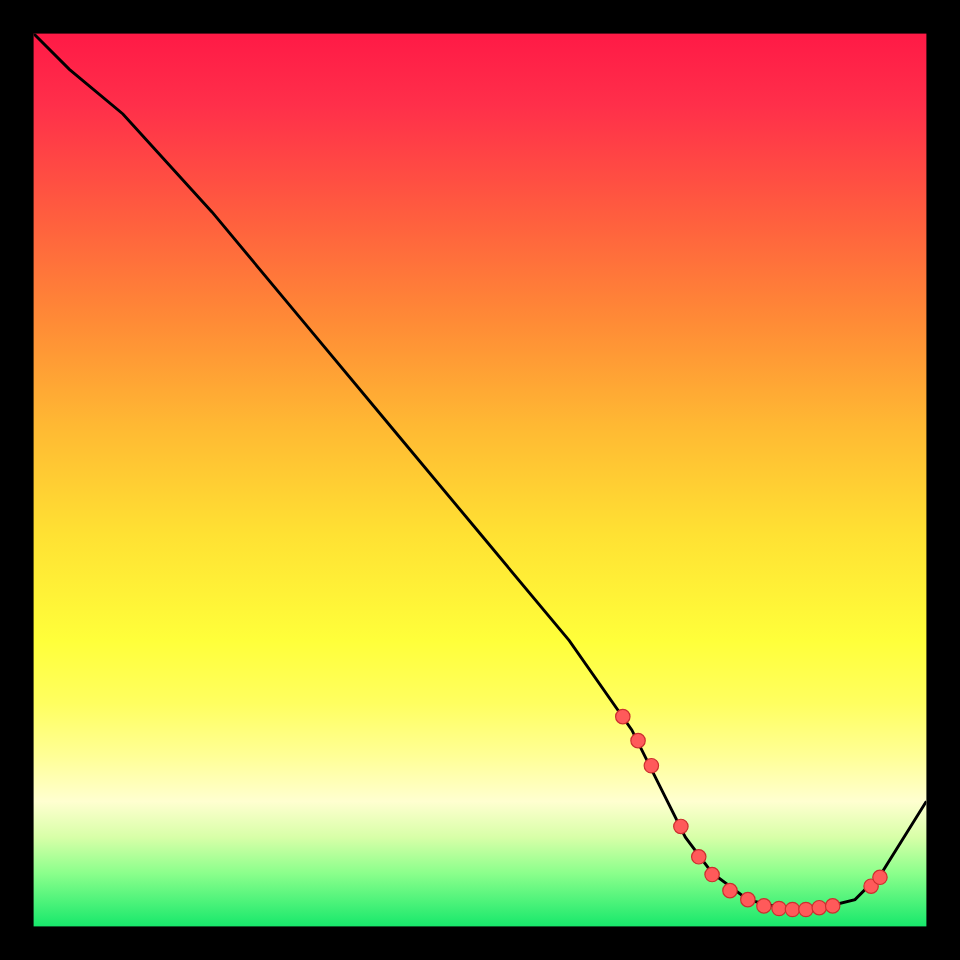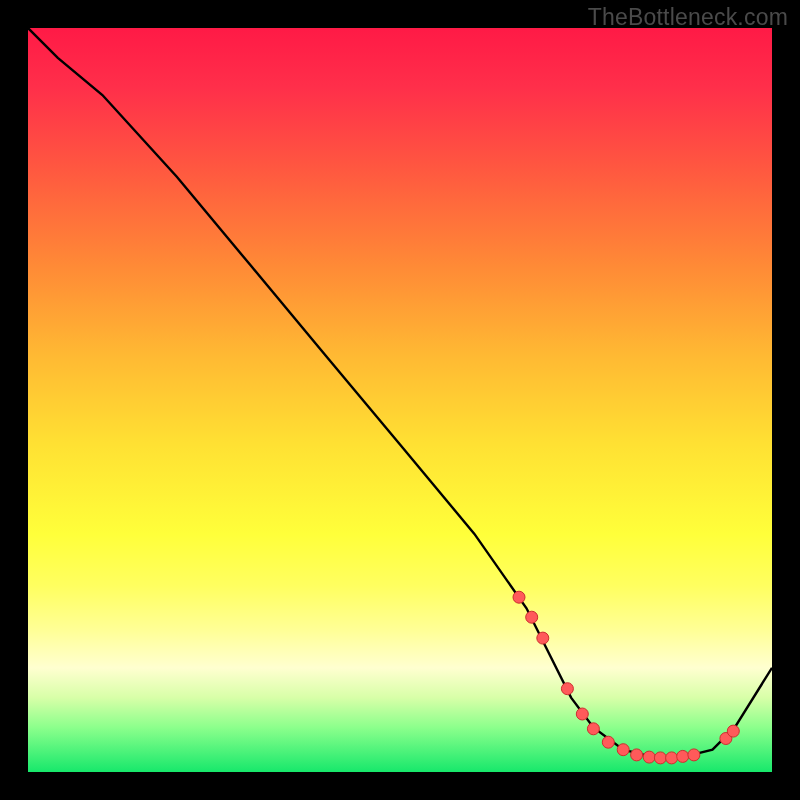--- a/index.html
+++ b/index.html
@@ -78,14 +78,13 @@
           <circle cx="621.2" cy="729.1" r="6" fill="#ff5a5a" stroke="#cc2f2f" stroke-width="1"></circle>
           <circle cx="632.4" cy="729.9" r="6" fill="#ff5a5a" stroke="#cc2f2f" stroke-width="1"></circle>
           <circle cx="643.6" cy="729.9" r="6" fill="#ff5a5a" stroke="#cc2f2f" stroke-width="1"></circle>
           <circle cx="654.7" cy="728.4" r="6" fill="#ff5a5a" stroke="#cc2f2f" stroke-width="1"></circle>
           <circle cx="665.9" cy="726.9" r="6" fill="#ff5a5a" stroke="#cc2f2f" stroke-width="1"></circle>
           <circle cx="697.9" cy="710.5" r="6" fill="#ff5a5a" stroke="#cc2f2f" stroke-width="1"></circle>
           <circle cx="705.3" cy="703.1" r="6" fill="#ff5a5a" stroke="#cc2f2f" stroke-width="1"></circle>
         </g>
     </svg>
   </div>
-  <div class="watermark">TheBottleneck.com</div>
 </div>
 
 </body></html>

